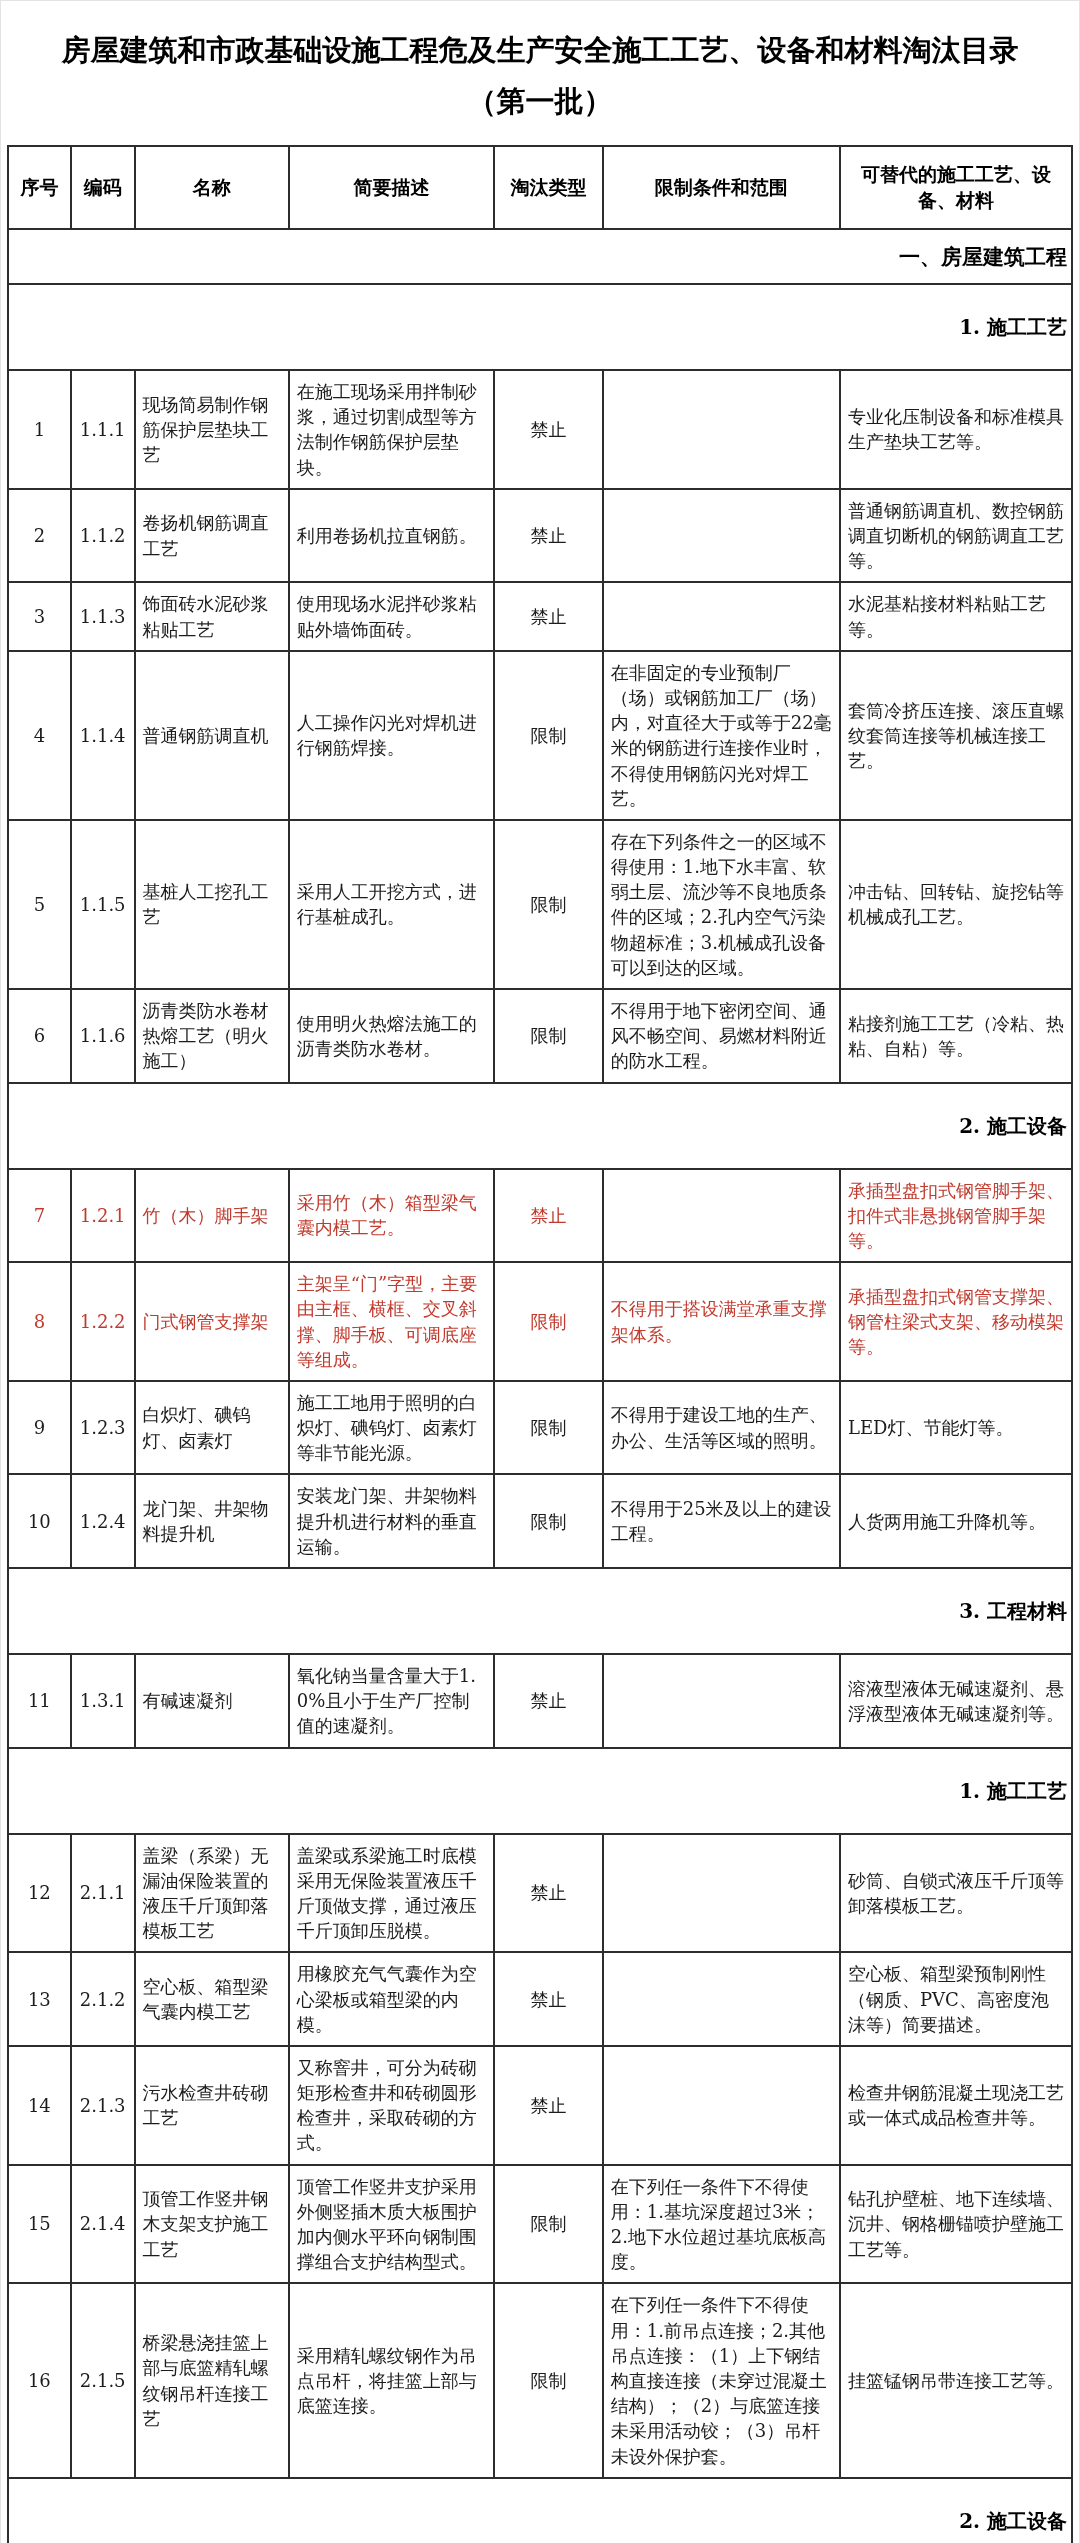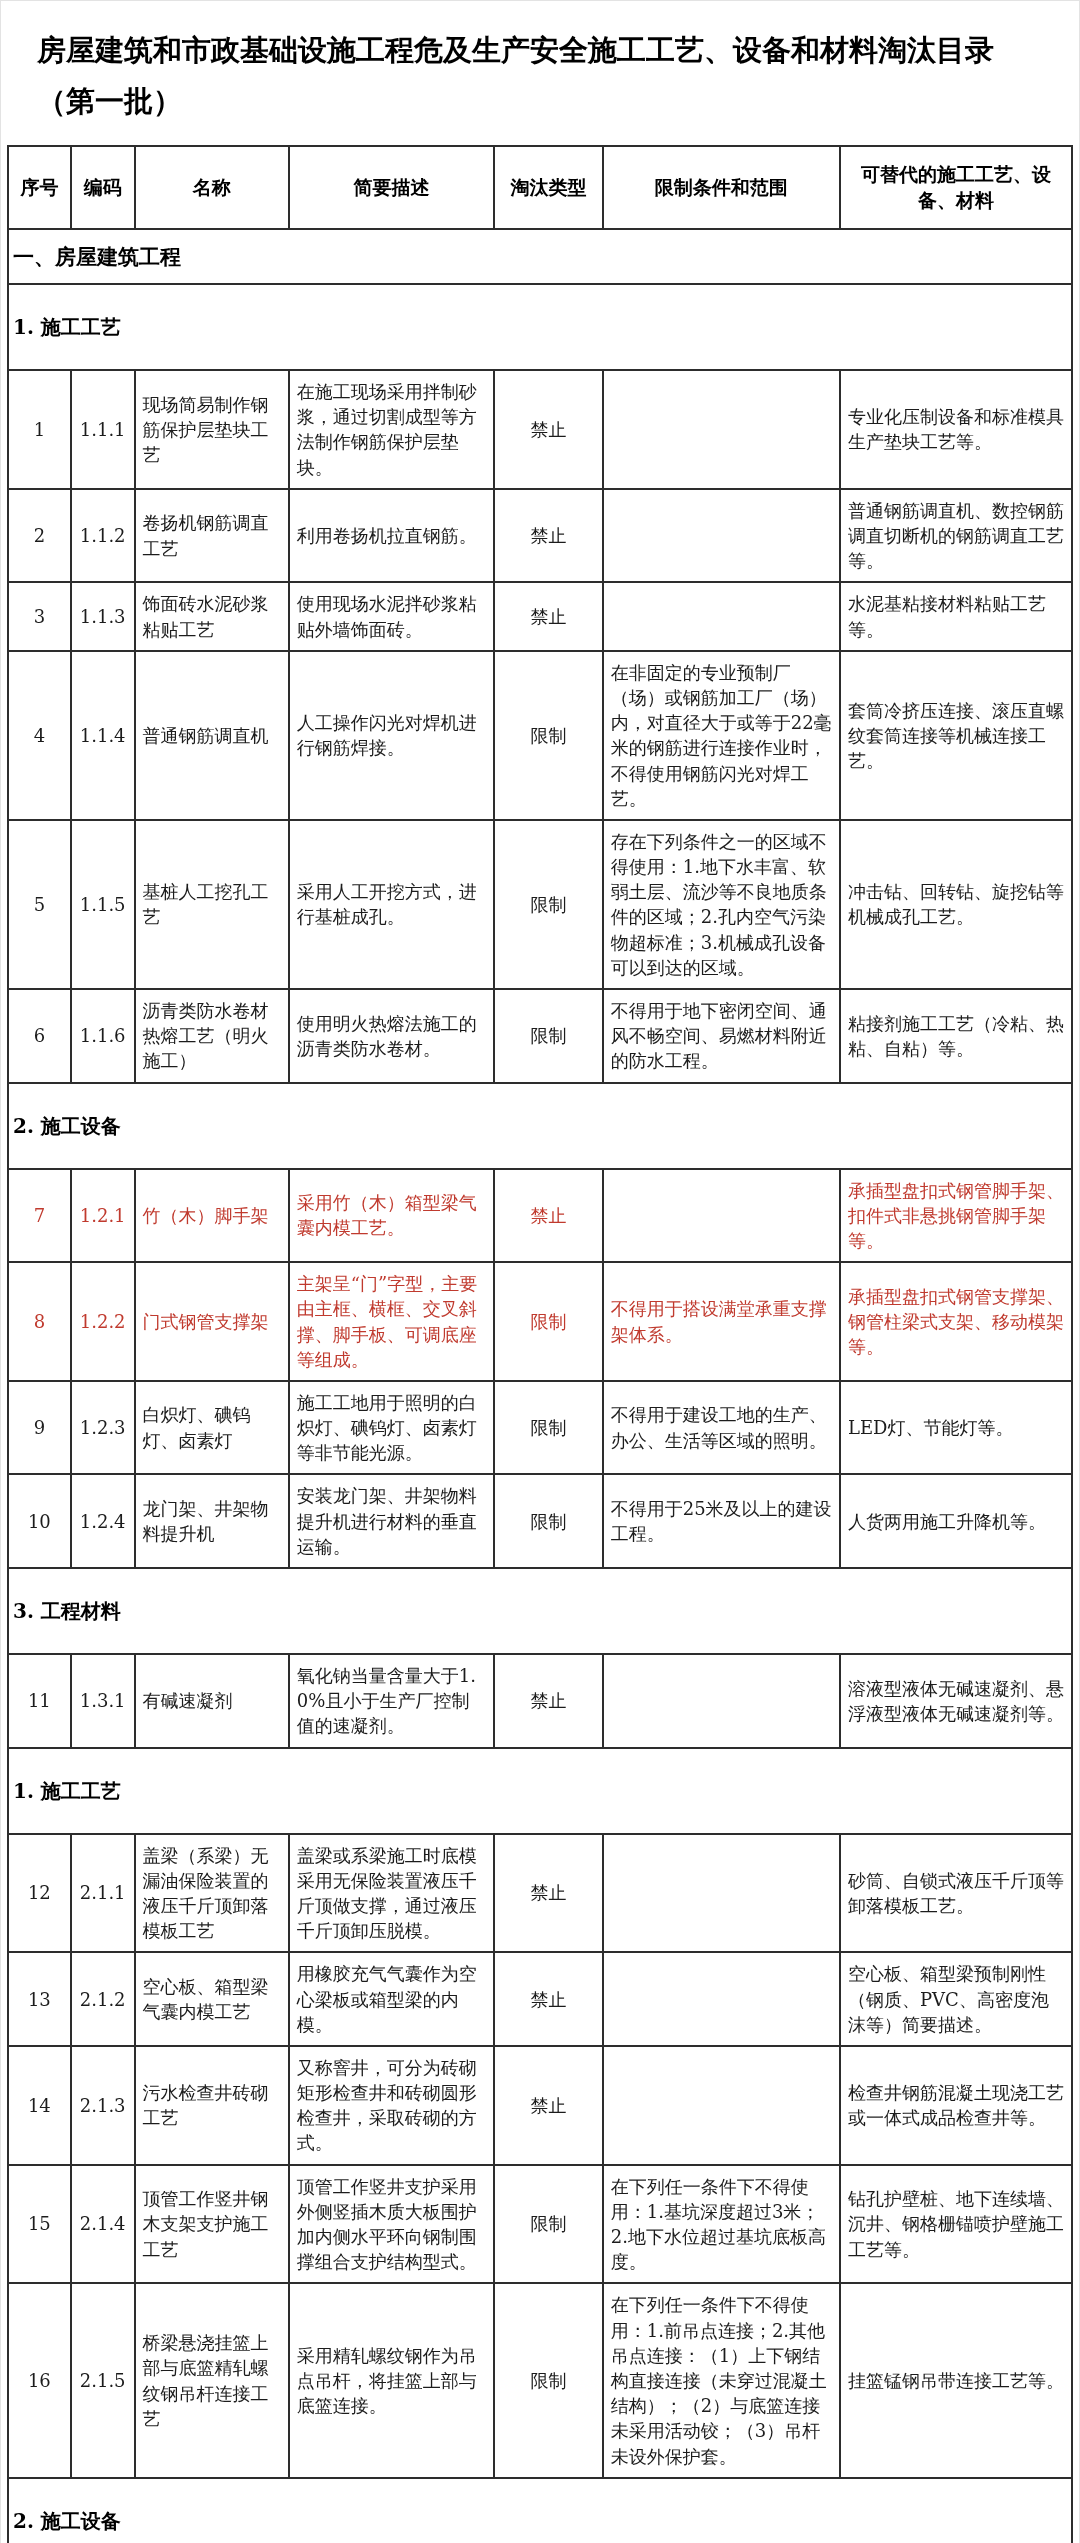--- a/index.html
+++ b/index.html
@@ -13,21 +13,21 @@
     width: 1080px;
     margin: 0 auto;
     background: #ffffff;
     box-sizing: border-box;
     padding: 10px 6px 18px 6px;
     border: 1px solid #e3e3e3;
   }
   .doc-title {
     font-size: 29px;
     font-weight: bold;
-    text-align: left;
+    text-align: center;
     line-height: 1.75;
     color: #000;
     padding: 14px 30px 18px 30px;
   }
   table.catalog {
     width: 100%;
     border-collapse: collapse;
     table-layout: fixed;
   }
   table.catalog th,
@@ -43,21 +43,21 @@
   table.catalog th {
     font-weight: bold;
     text-align: center;
     font-size: 19px;
     padding: 14px 4px;
     color: #000;
   }
   td.c { text-align: center; }
   td.l { text-align: left; }
   td.section {
-    text-align: left;
+    text-align: right;
     font-weight: bold;
     color: #000;
   }
   td.section.l1 { font-size: 21px; padding: 12px 4px; }
   td.section.l2 { font-size: 20px; padding: 28px 4px; }
   tr.red td { color: #c03a2e; }
   tr.item td { min-height: 40px; }
 </style>
 </head>
 <body>

